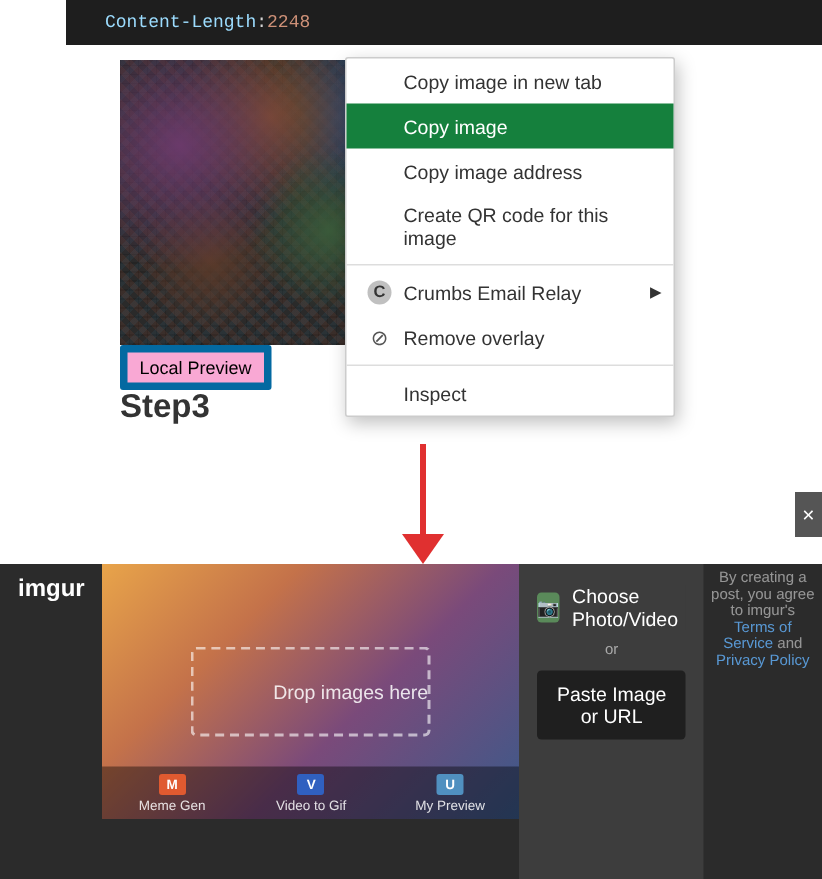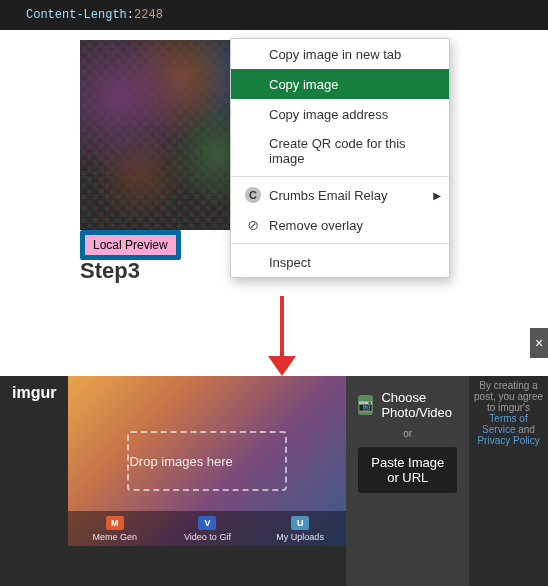--- a/index.html
+++ b/index.html
@@ -16,20 +16,21 @@
     
     .code-section {
       background: #1e1e1e;
       color: #d4d4d4;
       padding: 6px 10px;
       font-family: 'Courier New', monospace;
       font-size: 12px;
       height: 30px;
       display: flex;
       align-items: center;
+      margin-left: 44px;
     }
     .code-keyword { color: #9cdcfe; }
     .code-string { color: #ce9178; }
     .code-indent { color: #d4d4d4; margin-left: 16px; }
 
     
     .page-area {
       background: #fff;
       padding: 10px 80px 10px 80px;
       height: 260px;
@@ -166,21 +167,21 @@
       position: absolute;
       top: 50%;
       left: 50%;
       transform: translate(-50%, -50%);
       width: 160px;
       height: 60px;
       border: 2px dashed rgba(255,255,255,0.6);
       border-radius: 4px;
       display: flex;
       align-items: center;
-      justify-content: flex-start;
+      justify-content: flex-end;
       color: rgba(255,255,255,0.85);
       font-size: 13px;
     }
     .imgur-bottom-icons {
       position: absolute;
       bottom: 0;
       left: 0;
       width: 100%;
       height: 35px;
       background: rgba(0,0,0,0.4);
@@ -399,21 +400,21 @@
         <div class="bottom-icon-item">
           <div class="icon-shape" style="background:#e05a30; color:#fff; font-size:9px; font-weight:bold;">M</div>
           <span class="icon-label">Meme Gen</span>
         </div>
         <div class="bottom-icon-item">
           <div class="icon-shape" style="background:#3060c0; color:#fff; font-size:9px; font-weight:bold;">V</div>
           <span class="icon-label">Video to Gif</span>
         </div>
         <div class="bottom-icon-item">
           <div class="icon-shape" style="background:#5090c0; color:#fff; font-size:9px; font-weight:bold;">U</div>
-          <span class="icon-label">My Uploads</span>
+          <span class="icon-label">My Preview</span>
         </div>
       </div>
     </div>
 
     <div class="imgur-right">
       <div class="choose-photo-btn">
         <div class="photo-icon">📷</div>
         <span>Choose Photo/Video</span>
       </div>
       <span class="or-text">or</span>

